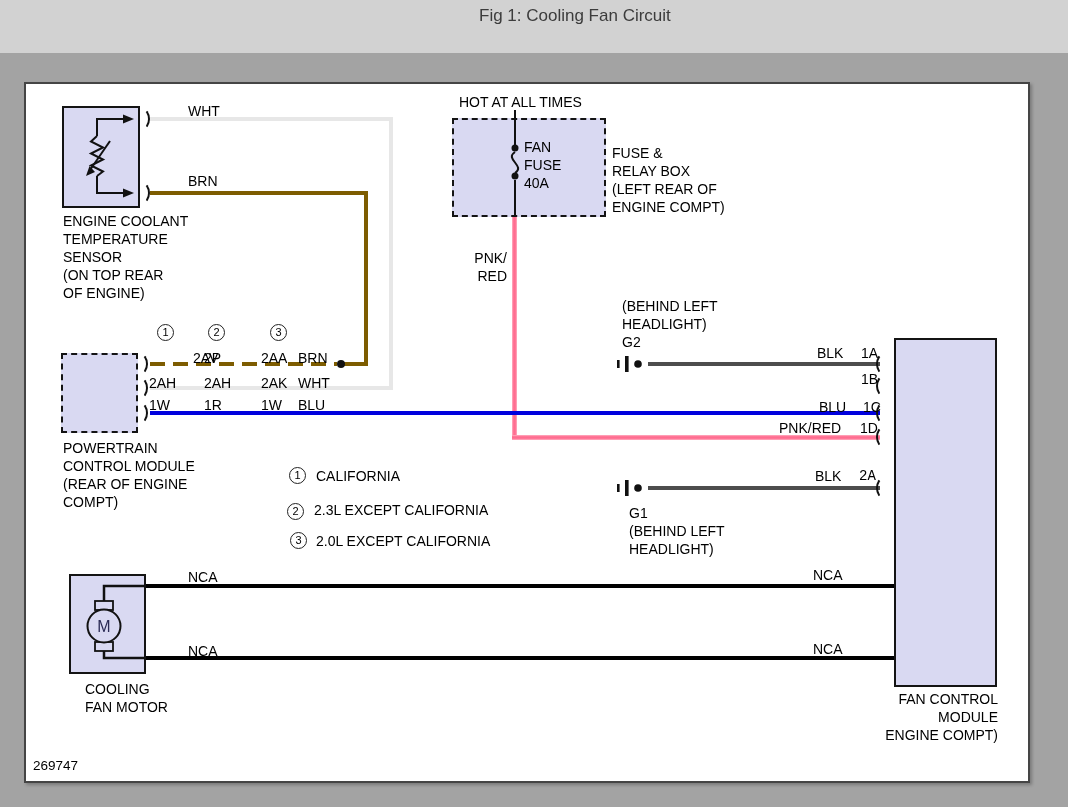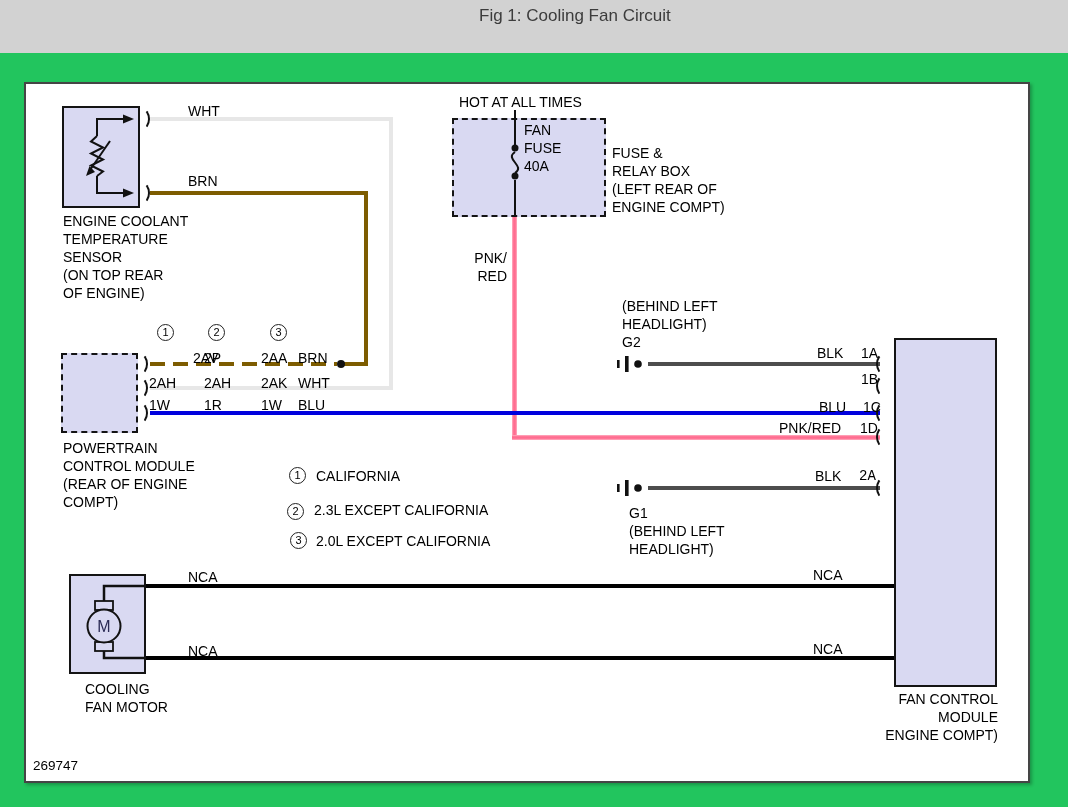--- a/index.html
+++ b/index.html
@@ -1,17 +1,17 @@
 <!DOCTYPE html>
 <html><head>
 <meta charset="utf-8">
 <style>
   html,body{margin:0;padding:0;background:#ffffff;}
   .page{position:relative;width:1068px;height:807px;overflow:hidden;
-        font-family:"Liberation Sans",sans-serif;background:#22c55e;}
+        font-family:"Liberation Sans",sans-serif;background:#a3a3a3;}
   .titleband{position:absolute;left:0;top:0;width:1068px;height:53px;background:#d2d2d2;}
   .fig-title{position:absolute;left:479px;top:6px;font-size:17px;line-height:20px;color:#3c3c3c;white-space:nowrap;}
   .canvas{position:absolute;left:24px;top:82px;width:1006px;height:701px;box-sizing:border-box;
           background:#ffffff;border:2px solid #454545;box-shadow:2px 2px 3px rgba(0,0,0,.25);}
   .box{position:absolute;background:#d9d9f2;border:2px solid #141414;box-sizing:border-box;}
   .dashedbox{border:2.5px dashed #141414;}
   .wire{position:absolute;}
   .w-wht{background:#e7e7e7;}
   .w-brn{background:#7d5c00;}
   .w-brn-dash{background:repeating-linear-gradient(90deg,#7d5c00 0 15px,rgba(0,0,0,0) 15px 23px);}
@@ -125,21 +125,21 @@
   <div class="lbl" style="left:188px;top:172px;">BRN</div>
   <div class="lblblock" style="left:63px;top:212px;">
     <div>ENGINE COOLANT</div>
     <div>TEMPERATURE</div>
     <div>SENSOR</div>
     <div>(ON TOP REAR</div>
     <div>OF ENGINE)</div>
   </div>
 
   <div class="lbl" style="left:459px;top:93px;">HOT AT ALL TIMES</div>
-  <div class="lblblock" style="left:524px;top:121px;">
+  <div class="lblblock" style="left:524px;top:138px;">
     <div>FAN</div>
     <div>FUSE</div>
     <div>40A</div>
   </div>
   <div class="lblblock" style="left:612px;top:116px;margin-top:28px;">
     <div>FUSE &amp;</div>
     <div>RELAY BOX</div>
     <div>(LEFT REAR OF</div>
     <div>ENGINE COMPT)</div>
   </div>

